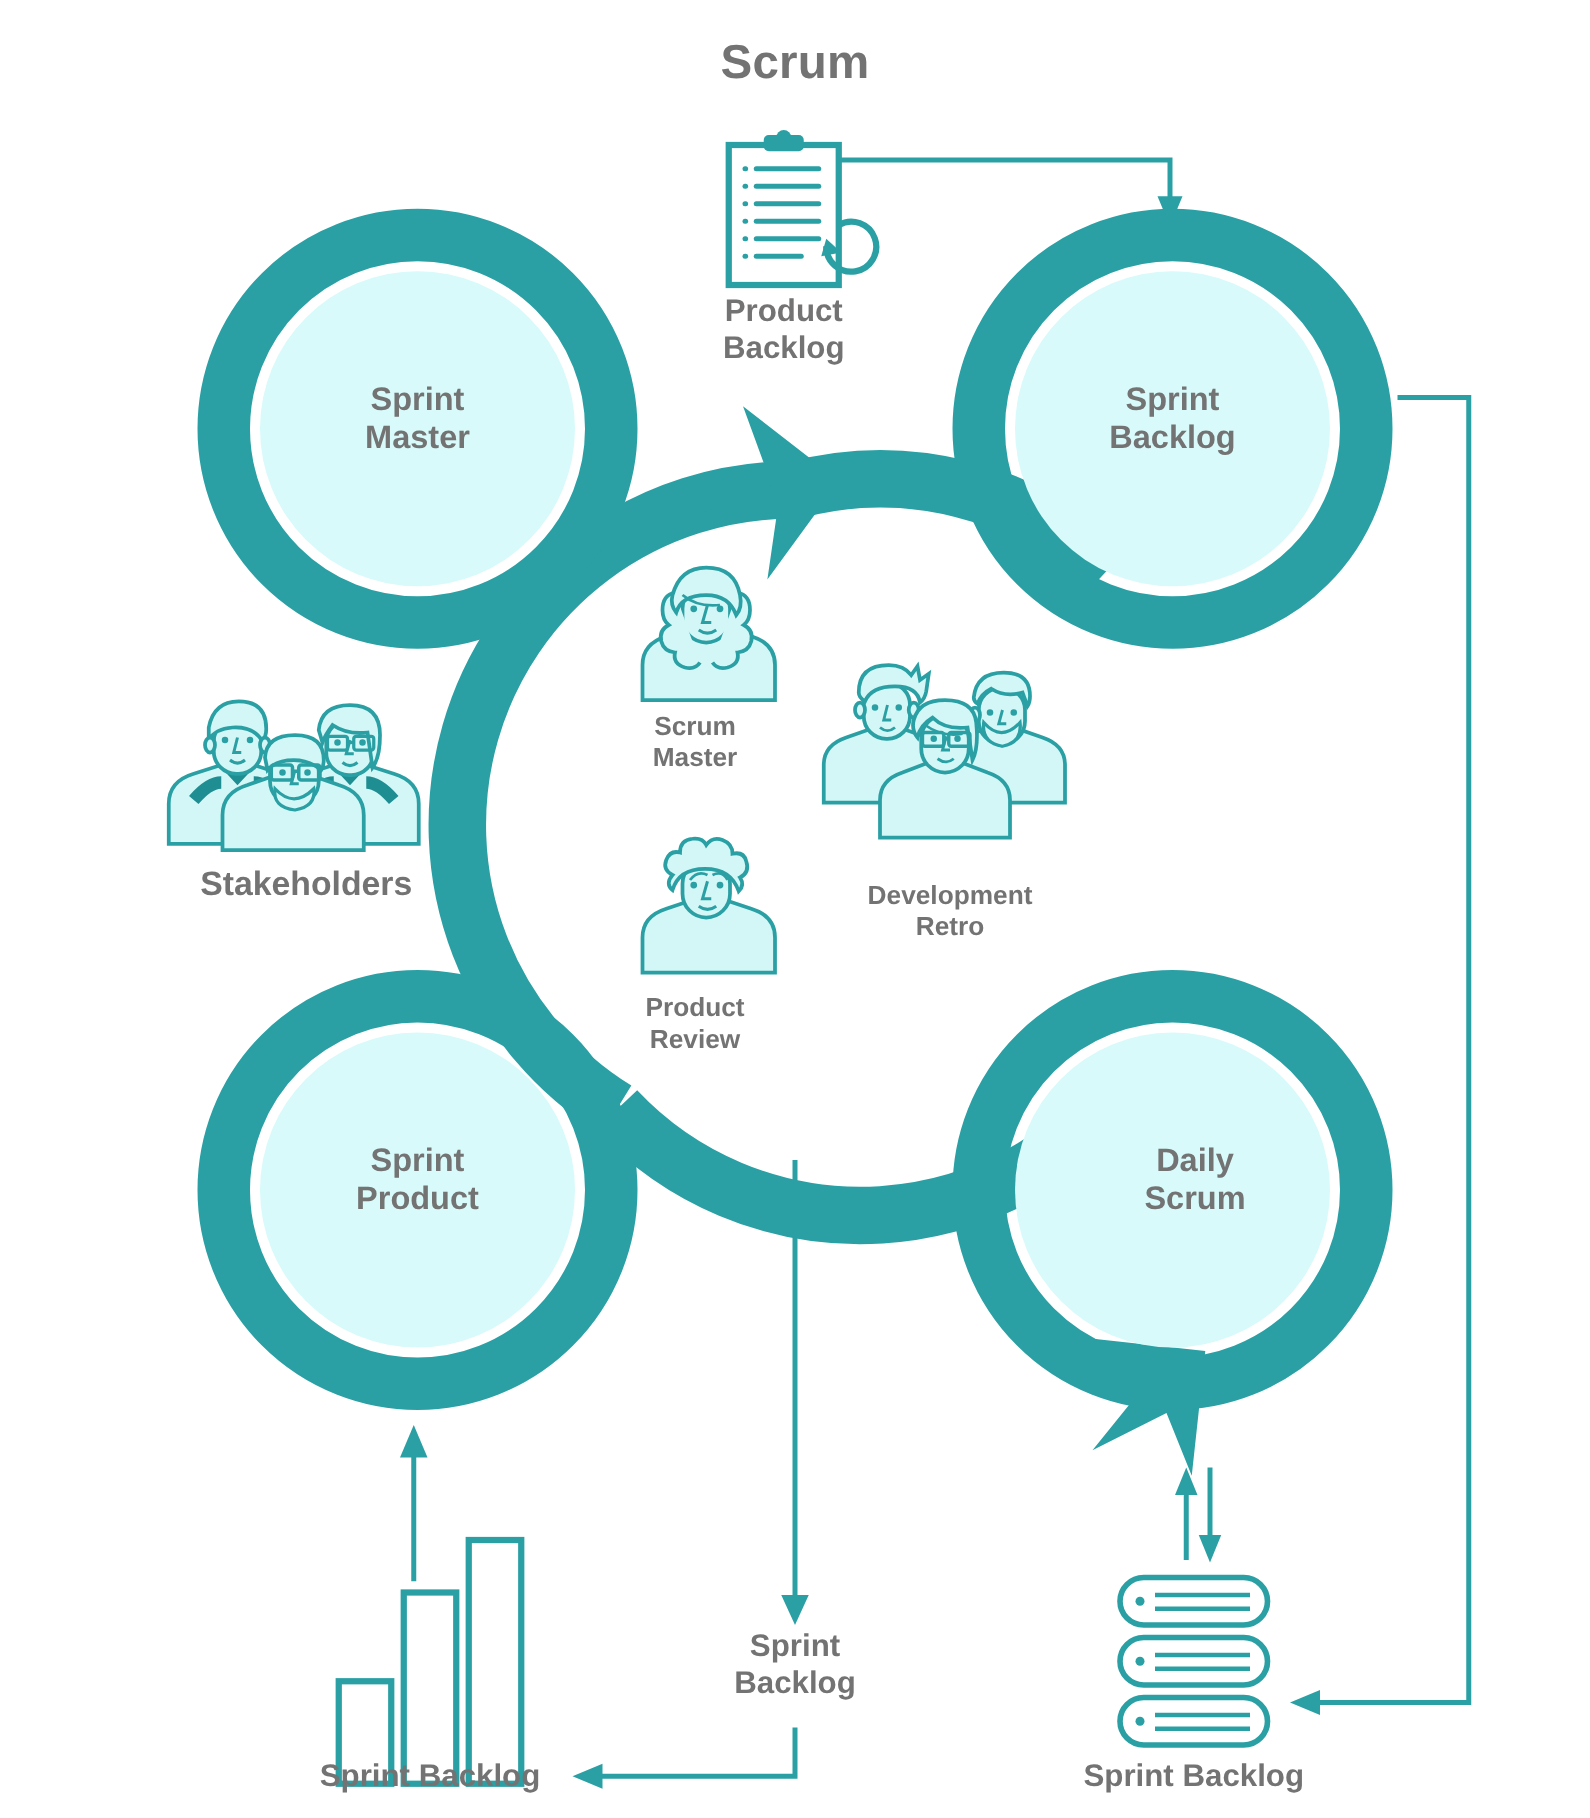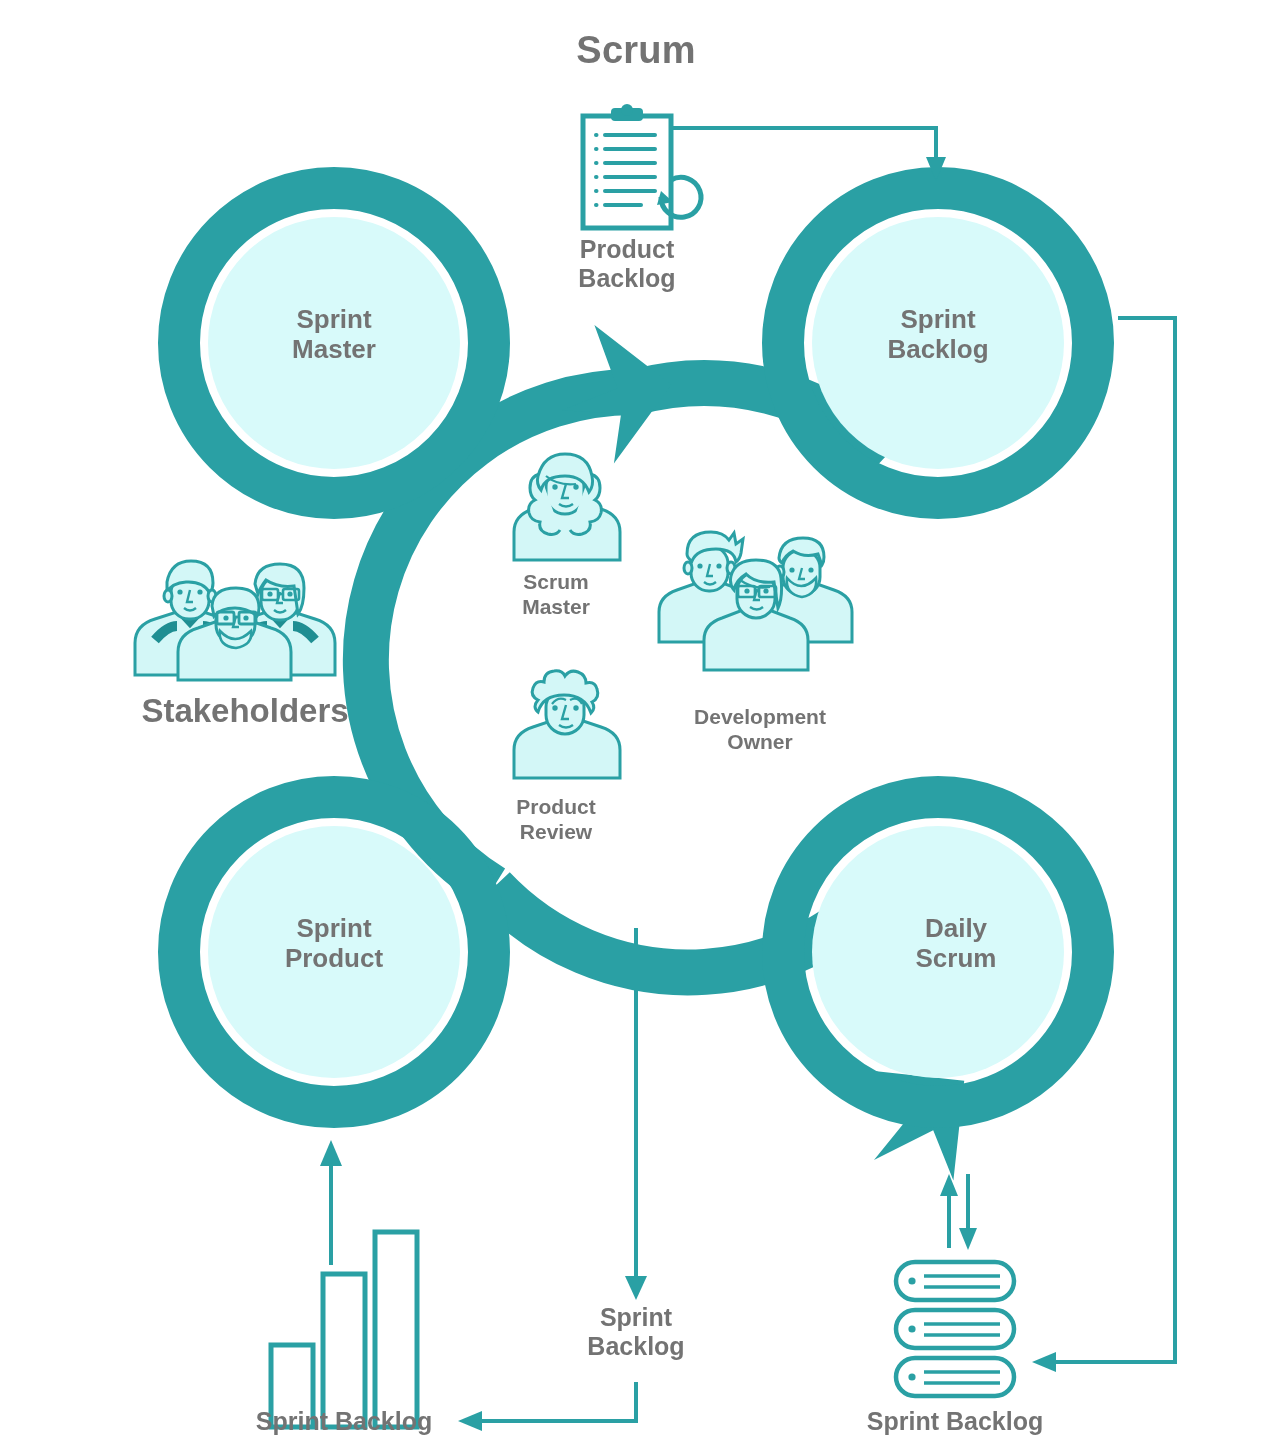--- a/index.html
+++ b/index.html
@@ -8,21 +8,21 @@
     font-family:"Liberation Sans","DejaVu Sans",sans-serif;
     color:#111111;
   }
   #stage{position:relative;width:1272px;height:1454px;}
   svg#scene{position:absolute;left:0;top:0;width:1272px;height:1454px;}
   .lbl{position:absolute;text-align:center;line-height:1.17;color:#737373;}
   .title{font-weight:bold;font-size:38px;letter-spacing:.2px;}
   .node-lbl{font-size:26px;font-weight:600;}
   .role-lbl{font-size:21px;font-weight:600;}
   .art-lbl{font-size:25px;font-weight:600;}
-  .stake-lbl{font-size:33px;font-weight:600;}
+  .stake-lbl{font-size:27px;font-weight:600;}
 </style>
 </head>
 <body>
 
 <div id="stage">
 
   <svg id="scene" viewBox="0 0 1272 1454">
     <defs>
 
       <mask id="ringMask">
@@ -297,21 +297,21 @@
   <div class="lbl role-lbl" style="left:476px;top:570px;width:160px;">
     <div>Scrum</div>
     <div>Master</div>
   </div>
   <div class="lbl role-lbl" style="left:476px;top:795px;width:160px;">
     <div>Product</div>
     <div>Review</div>
   </div>
   <div class="lbl role-lbl" style="left:645px;top:705px;width:230px;">
     <div>Development</div>
-    <div>Owner</div>
+    <div>Retro</div>
   </div>
 
   <div class="lbl stake-lbl" style="left:105px;top:692px;width:280px;">Stakeholders</div>
 
   <div class="lbl art-lbl" style="left:526px;top:1303px;width:220px;">
     <div>Sprint</div>
     <div>Backlog</div>
   </div>
 
   <div class="lbl art-lbl" style="left:214px;top:1407px;width:260px;">Sprint Backlog</div>

